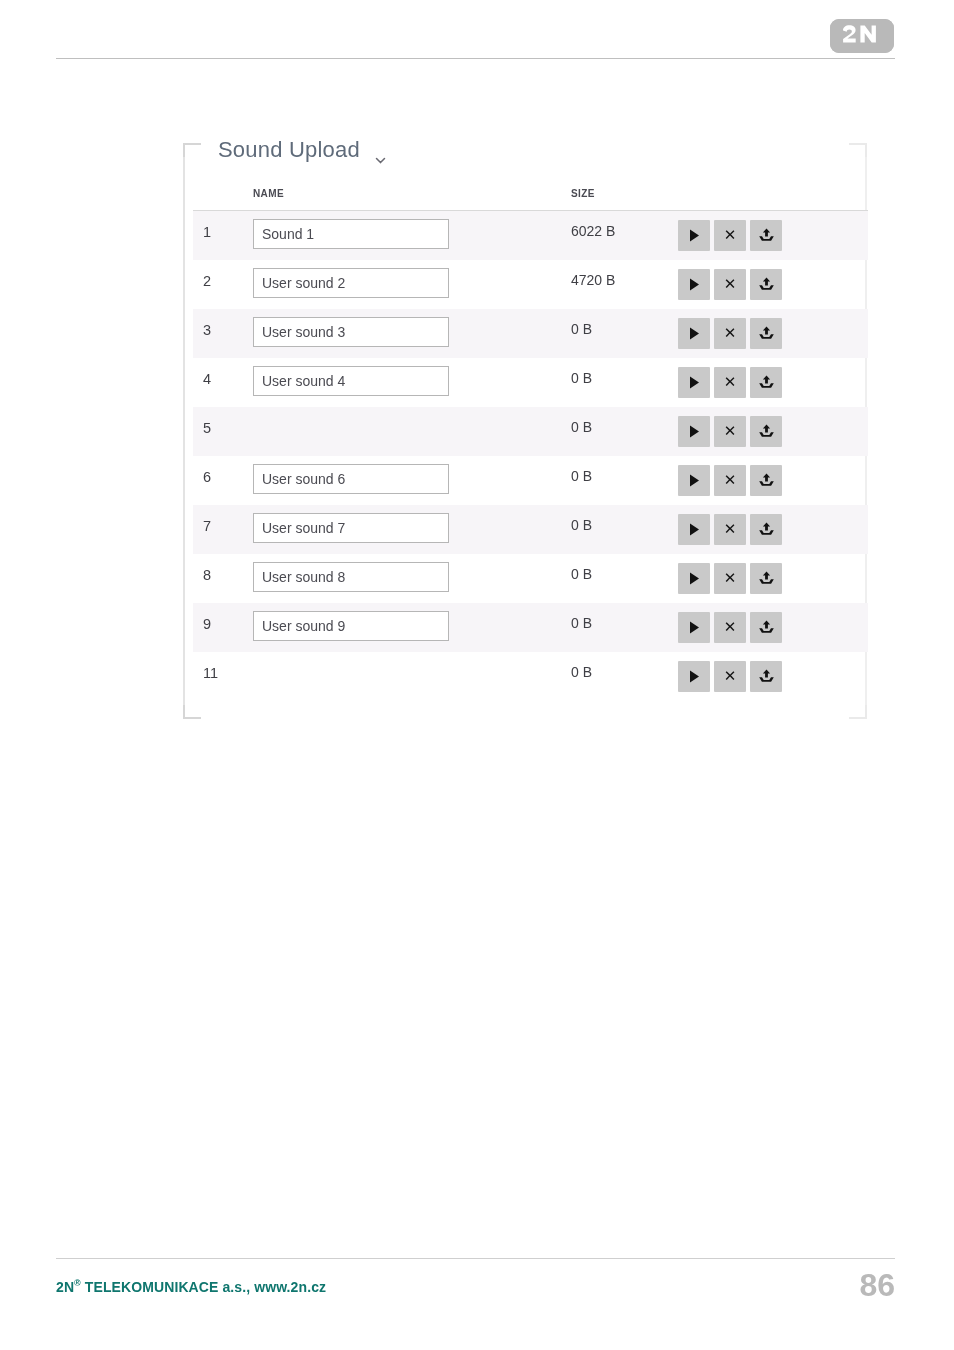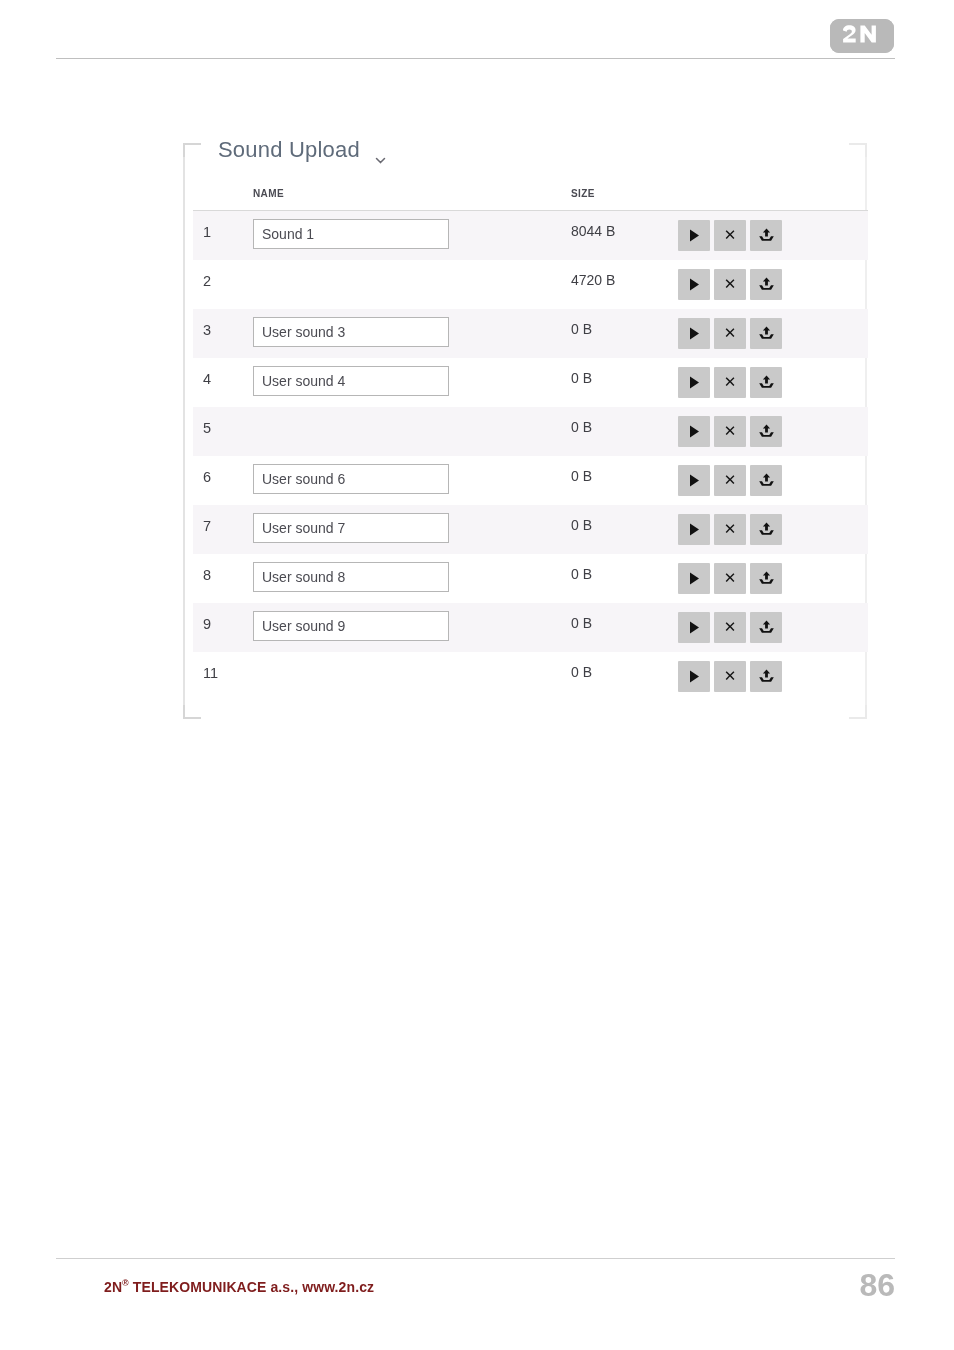--- a/index.html
+++ b/index.html
@@ -212,24 +212,23 @@
     width: 839px;
     height: 1px;
     background: #cfcfcf;
   }
   .footer-text {
     position: absolute;
     left: 56px;
     top: 20px;
     font-size: 14px;
     font-weight: bold;
-    color: #7f1d1d;
+    color: #0f766e;
     letter-spacing: 0.1px;
     white-space: nowrap;
-    margin-left: 48px;
   }
   .footer-text sup {
     font-size: 9px;
     vertical-align: super;
   }
   .page-number {
     position: absolute;
     right: 59px;
     top: 9px;
     font-size: 32px;
@@ -270,21 +269,21 @@
 
   <div class="sound-table">
     <div class="thead">
       <div class="th name">NAME</div>
       <div class="th size">SIZE</div>
     </div>
     <div class="tbody" id="table-body">
         <div class="row striped">
           <div class="cell-index">1</div>
           <div class="cell-name"><input class="name-input" type="text" value="Sound 1" style=""></div>
-          <div class="cell-size">8044 B</div>
+          <div class="cell-size">6022 B</div>
           <div class="cell-actions">
             <button class="act-btn">
               <span>
                 <svg width="11" height="13" viewBox="0 0 11 13" aria-hidden="true">
                   <path d="M1 0.5 L10 6.5 L1 12.5 Z" fill="#111111"></path>
                 </svg>
               </span>
             </button>
             <button class="act-btn">
               <span class="x-glyph">✕</span>
@@ -294,20 +293,21 @@
                 <svg width="17" height="16" viewBox="0 0 17 16" aria-hidden="true">
                   <path d="M8.5 0.6 L12.1 4.6 H9.9 V8.6 H7.1 V4.6 H4.9 Z" fill="#111111"></path>
                   <path d="M1.2 8.2 L3.9 12.8 H13.1 L15.8 8.2 H13.0 L11.3 11.1 H5.7 L4.0 8.2 Z" fill="#111111"></path>
                 </svg>
               </span>
             </button>
           </div>
         </div>
         <div class="row">
           <div class="cell-index">2</div>
+          <div class="cell-name"><input class="name-input" type="text" value="User sound 2" style=""></div>
           <div class="cell-size">4720 B</div>
           <div class="cell-actions">
             <button class="act-btn">
               <span>
                 <svg width="11" height="13" viewBox="0 0 11 13" aria-hidden="true">
                   <path d="M1 0.5 L10 6.5 L1 12.5 Z" fill="#111111"></path>
                 </svg>
               </span>
             </button>
             <button class="act-btn">

